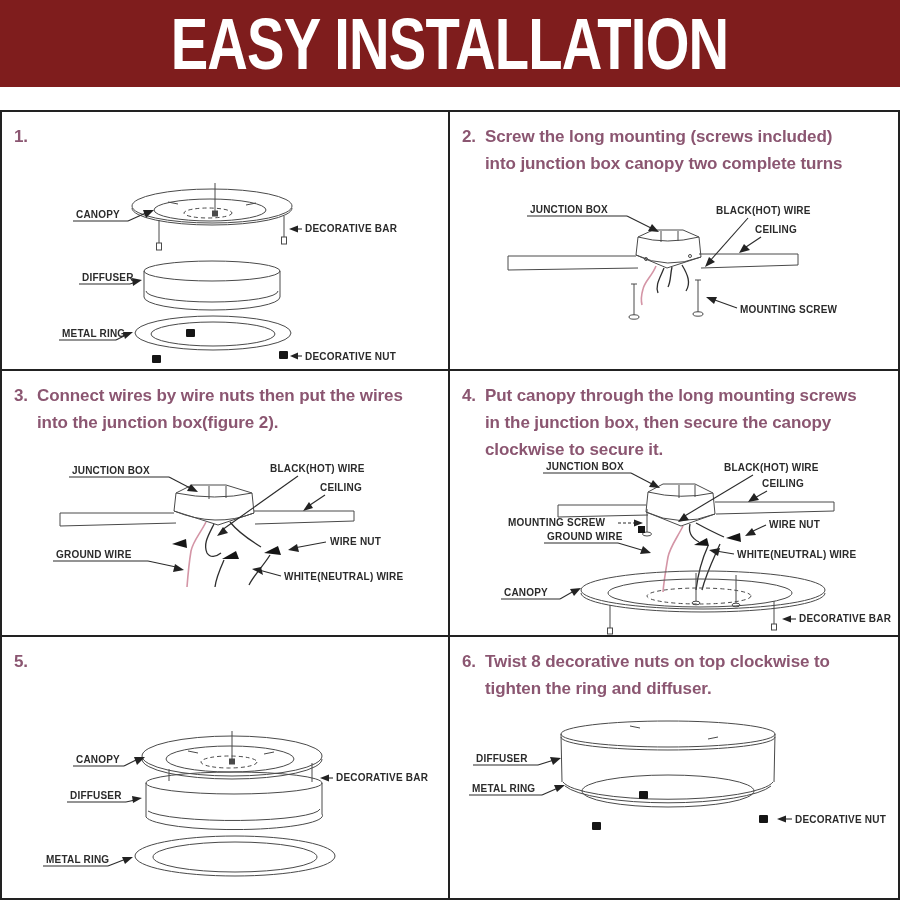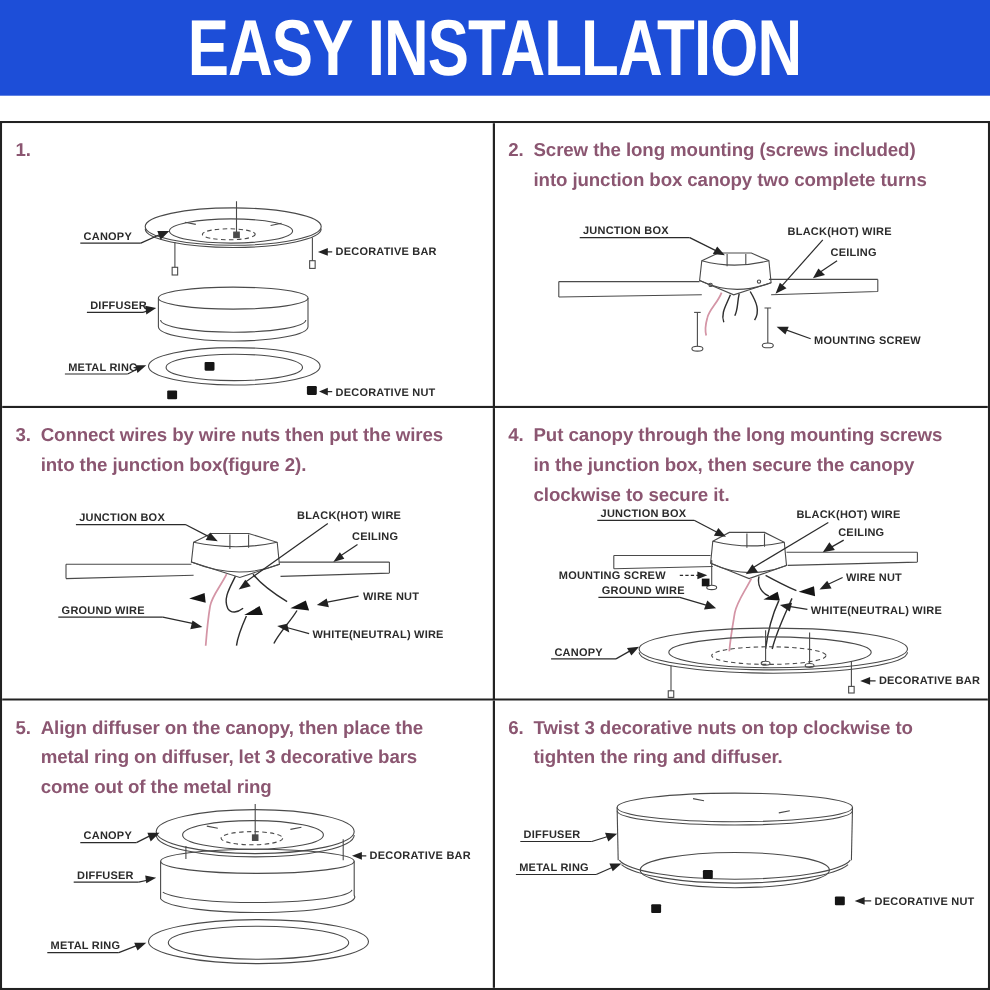--- a/index.html
+++ b/index.html
@@ -1,19 +1,19 @@
 <!DOCTYPE html>
 <html><head>
 <meta charset="utf-8">
 <style>
   html,body{margin:0;padding:0;background:#fff;}
   body{width:900px;height:900px;position:relative;overflow:hidden;
        font-family:"Liberation Sans",sans-serif;}
   .header{position:absolute;top:0;left:0;width:900px;height:87px;
-          background:#1d4ed8;display:flex;align-items:center;justify-content:center;}
+          background:#7f1d1d;display:flex;align-items:center;justify-content:center;}
   .header h1{margin:0;color:#fff;font-size:72px;font-weight:bold;letter-spacing:-1px;
              transform:scaleX(0.78);transform-origin:center;white-space:nowrap;}
   .grid{position:absolute;top:110px;left:0;width:900px;bottom:0;
         border:2px solid #222;box-sizing:border-box;
         display:grid;grid-template-columns:1fr 1fr;grid-template-rows:259px 266px 1fr;}
   .panel{position:relative;background:#fff;box-sizing:border-box;overflow:hidden;}
   .panel:nth-child(odd){border-right:2px solid #222;}
   .panel:nth-child(-n+4){border-bottom:2px solid #222;}
   .step{display:flex;padding:11px 8px 0 12px;color:#8b5671;
         font-size:17px;font-weight:bold;line-height:27px;letter-spacing:-0.1px;}
@@ -281,23 +281,20 @@
         <text x="349" y="169">DECORATIVE BAR</text>
         <line class="ld" x1="346" y1="166" x2="338" y2="166"></line>
         <polygon class="ah" points="332,166 341,162.5 341,169.5"></polygon>
       </g>
     </svg>
   </div>
 
   <div class="panel">
     <div class="step">
       <span class="step-num">5.</span>
-      <span class="step-text">Align diffuser on the canopy, then place the
-metal ring on diffuser, let 3 decorative bars
-come out of the metal ring</span>
     </div>
     <svg class="diag" style="top:74px" width="446" height="182" viewBox="0 0 446 182">
       <g class="ln">
         <ellipse cx="230" cy="45" rx="90" ry="20"></ellipse>
         <path d="M140,48 A90,20 0 0 0 320,48"></path>
         <ellipse cx="228" cy="48" rx="64" ry="13"></ellipse>
         <ellipse cx="227" cy="51" rx="28" ry="6" stroke-dasharray="4,3"></ellipse>
         <line x1="230" y1="20" x2="230" y2="48"></line>
         <rect x="227.5" y="48" width="5" height="5" fill="#4a4a4a"></rect>
         <line x1="186" y1="40" x2="196" y2="42"></line>
@@ -330,21 +327,21 @@
         <line class="ld" x1="41" y1="155" x2="106" y2="155"></line>
         <line class="ld" x1="106" y1="155" x2="124" y2="148"></line>
         <polygon class="ah" points="131,146 123,153 120,146"></polygon>
       </g>
     </svg>
   </div>
 
   <div class="panel">
     <div class="step">
       <span class="step-num">6.</span>
-      <span class="step-text">Twist 3 decorative nuts on top clockwise to
+      <span class="step-text">Twist 8 decorative nuts on top clockwise to
 tighten the ring and diffuser.</span>
     </div>
     <svg class="diag" style="top:59px" width="446" height="197" viewBox="0 0 446 197">
       <g class="ln">
         <ellipse cx="218" cy="38" rx="107" ry="13"></ellipse>
         <path d="M111,41 A107,13 0 0 0 325,41"></path>
         <line x1="111" y1="38" x2="112" y2="86"></line>
         <line x1="325" y1="38" x2="324" y2="86"></line>
         <path d="M113,86 A106,20 0 0 0 323,86"></path>
         <path d="M115,90 A106,22 0 0 0 321,90"></path>

